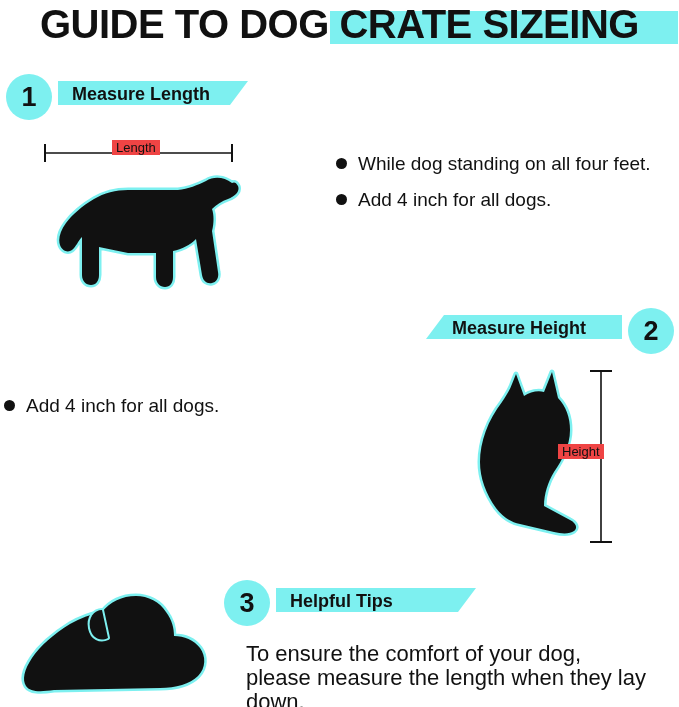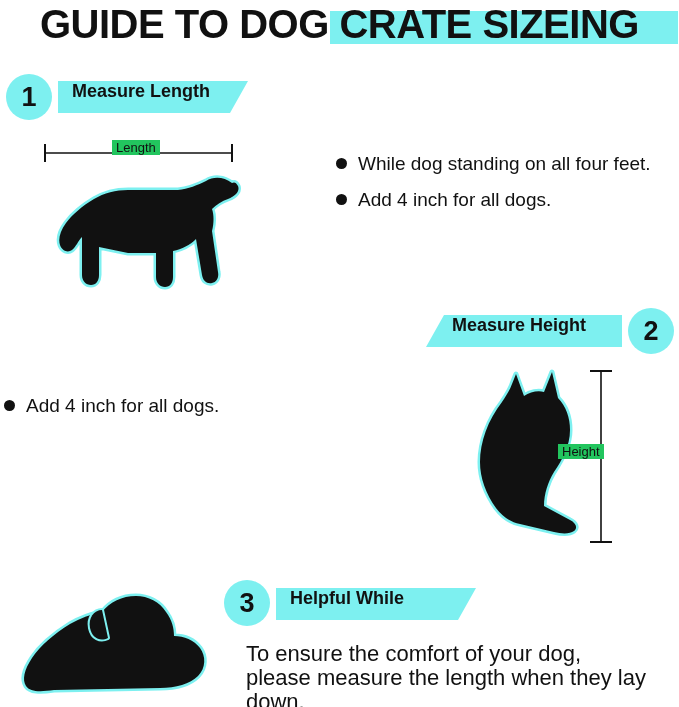--- a/index.html
+++ b/index.html
@@ -52,24 +52,24 @@
     align-items: center;
     justify-content: center;
     font-size: 27px;
     font-weight: bold;
     color: #111;
   }
 
   
   .ribbon {
     position: absolute;
-    height: 32px;
+    height: 24px;
     background: #7DF0F0;
     display: flex;
-    align-items: flex-start;
+    align-items: flex-end;
     font-size: 18px;
     font-weight: bold;
     color: #111;
   }
   .ribbon.right-notch {
     padding-left: 14px;
     padding-right: 26px;
     clip-path: polygon(0 0, 100% 0, calc(100% - 18px) 100%, 0 100%);
   }
   .ribbon.left-notch {
@@ -97,21 +97,21 @@
     flex: 0 0 auto;
     margin-top: 6px;
     margin-right: 11px;
   }
   .bullet-text { flex: 1 1 auto; }
 
   
   .measure-label {
     position: absolute;
     font-size: 13px;
-    background: #22c55e;
+    background: #ef4444;
     padding: 0 4px;
   }
   .tip-text {
     position: absolute;
     font-size: 22px;
     line-height: 24px;
   }
 
   svg { display: block; }
   .dogfig { position: absolute; }
@@ -189,21 +189,21 @@
   <div class="bullet-row">
     <span class="bullet-dot"></span>
     <span class="bullet-text">Add 4 inch for all dogs.</span>
   </div>
 </div>
 
 <div class="badge" style="left:224px; top:580px;">
   <span>3</span>
 </div>
 <div class="ribbon right-notch" style="left:276px; top:588px; width:200px;">
-  <span>Helpful While</span>
+  <span>Helpful Tips</span>
 </div>
 
 <svg class="dogfig" style="left:10px; top:580px;" width="210" height="120">
   <path d="M156 32 C150 22,138 16,126 16 C112 16,100 22,92 32
            C82 34,70 38,60 44 C44 54,30 66,22 78
            C14 90,12 100,16 106 C20 112,30 112,44 110
            L150 108 C166 108,180 104,188 96
            C196 88,196 76,190 68 C184 60,174 56,164 56
            C164 48,162 40,156 32 Z" fill="#111" stroke="#7DF0F0" stroke-width="5" stroke-linejoin="round" paint-order="stroke"></path>
   <path d="M92 30 C84 30,78 38,80 48 C82 58,90 62,98 58 Z" fill="#111" stroke="#7DF0F0" stroke-width="4" stroke-linejoin="round" paint-order="stroke"></path>

